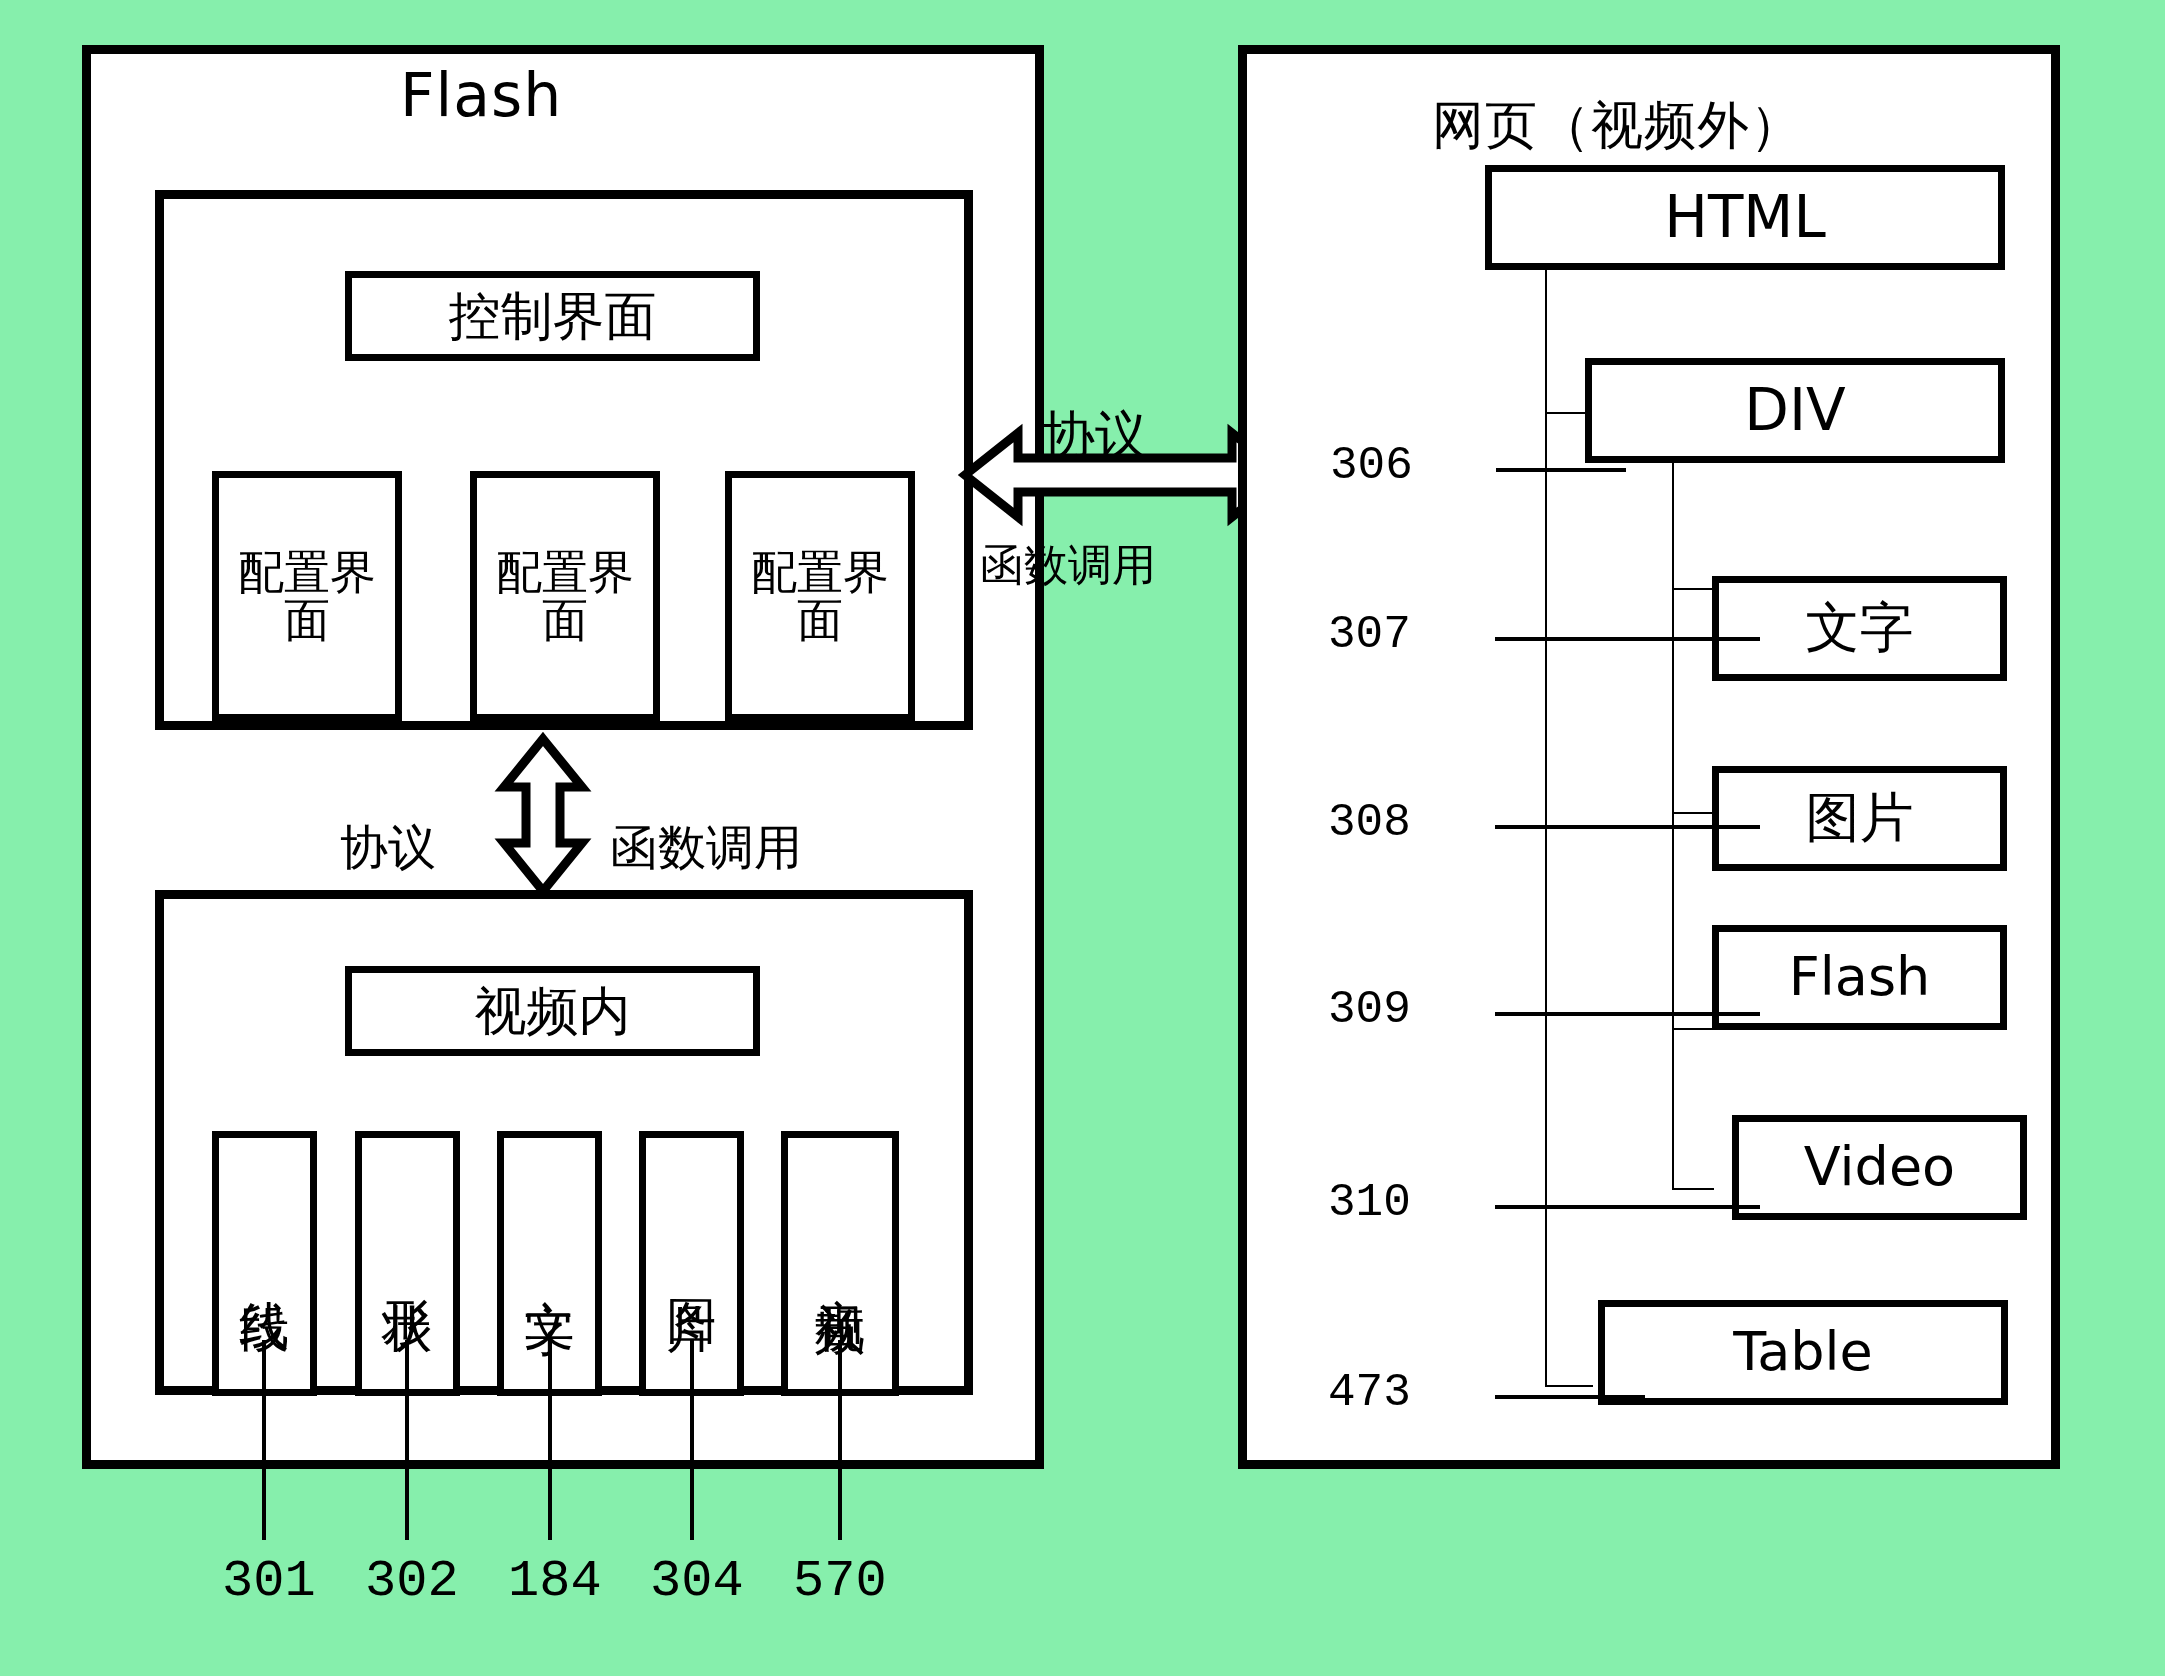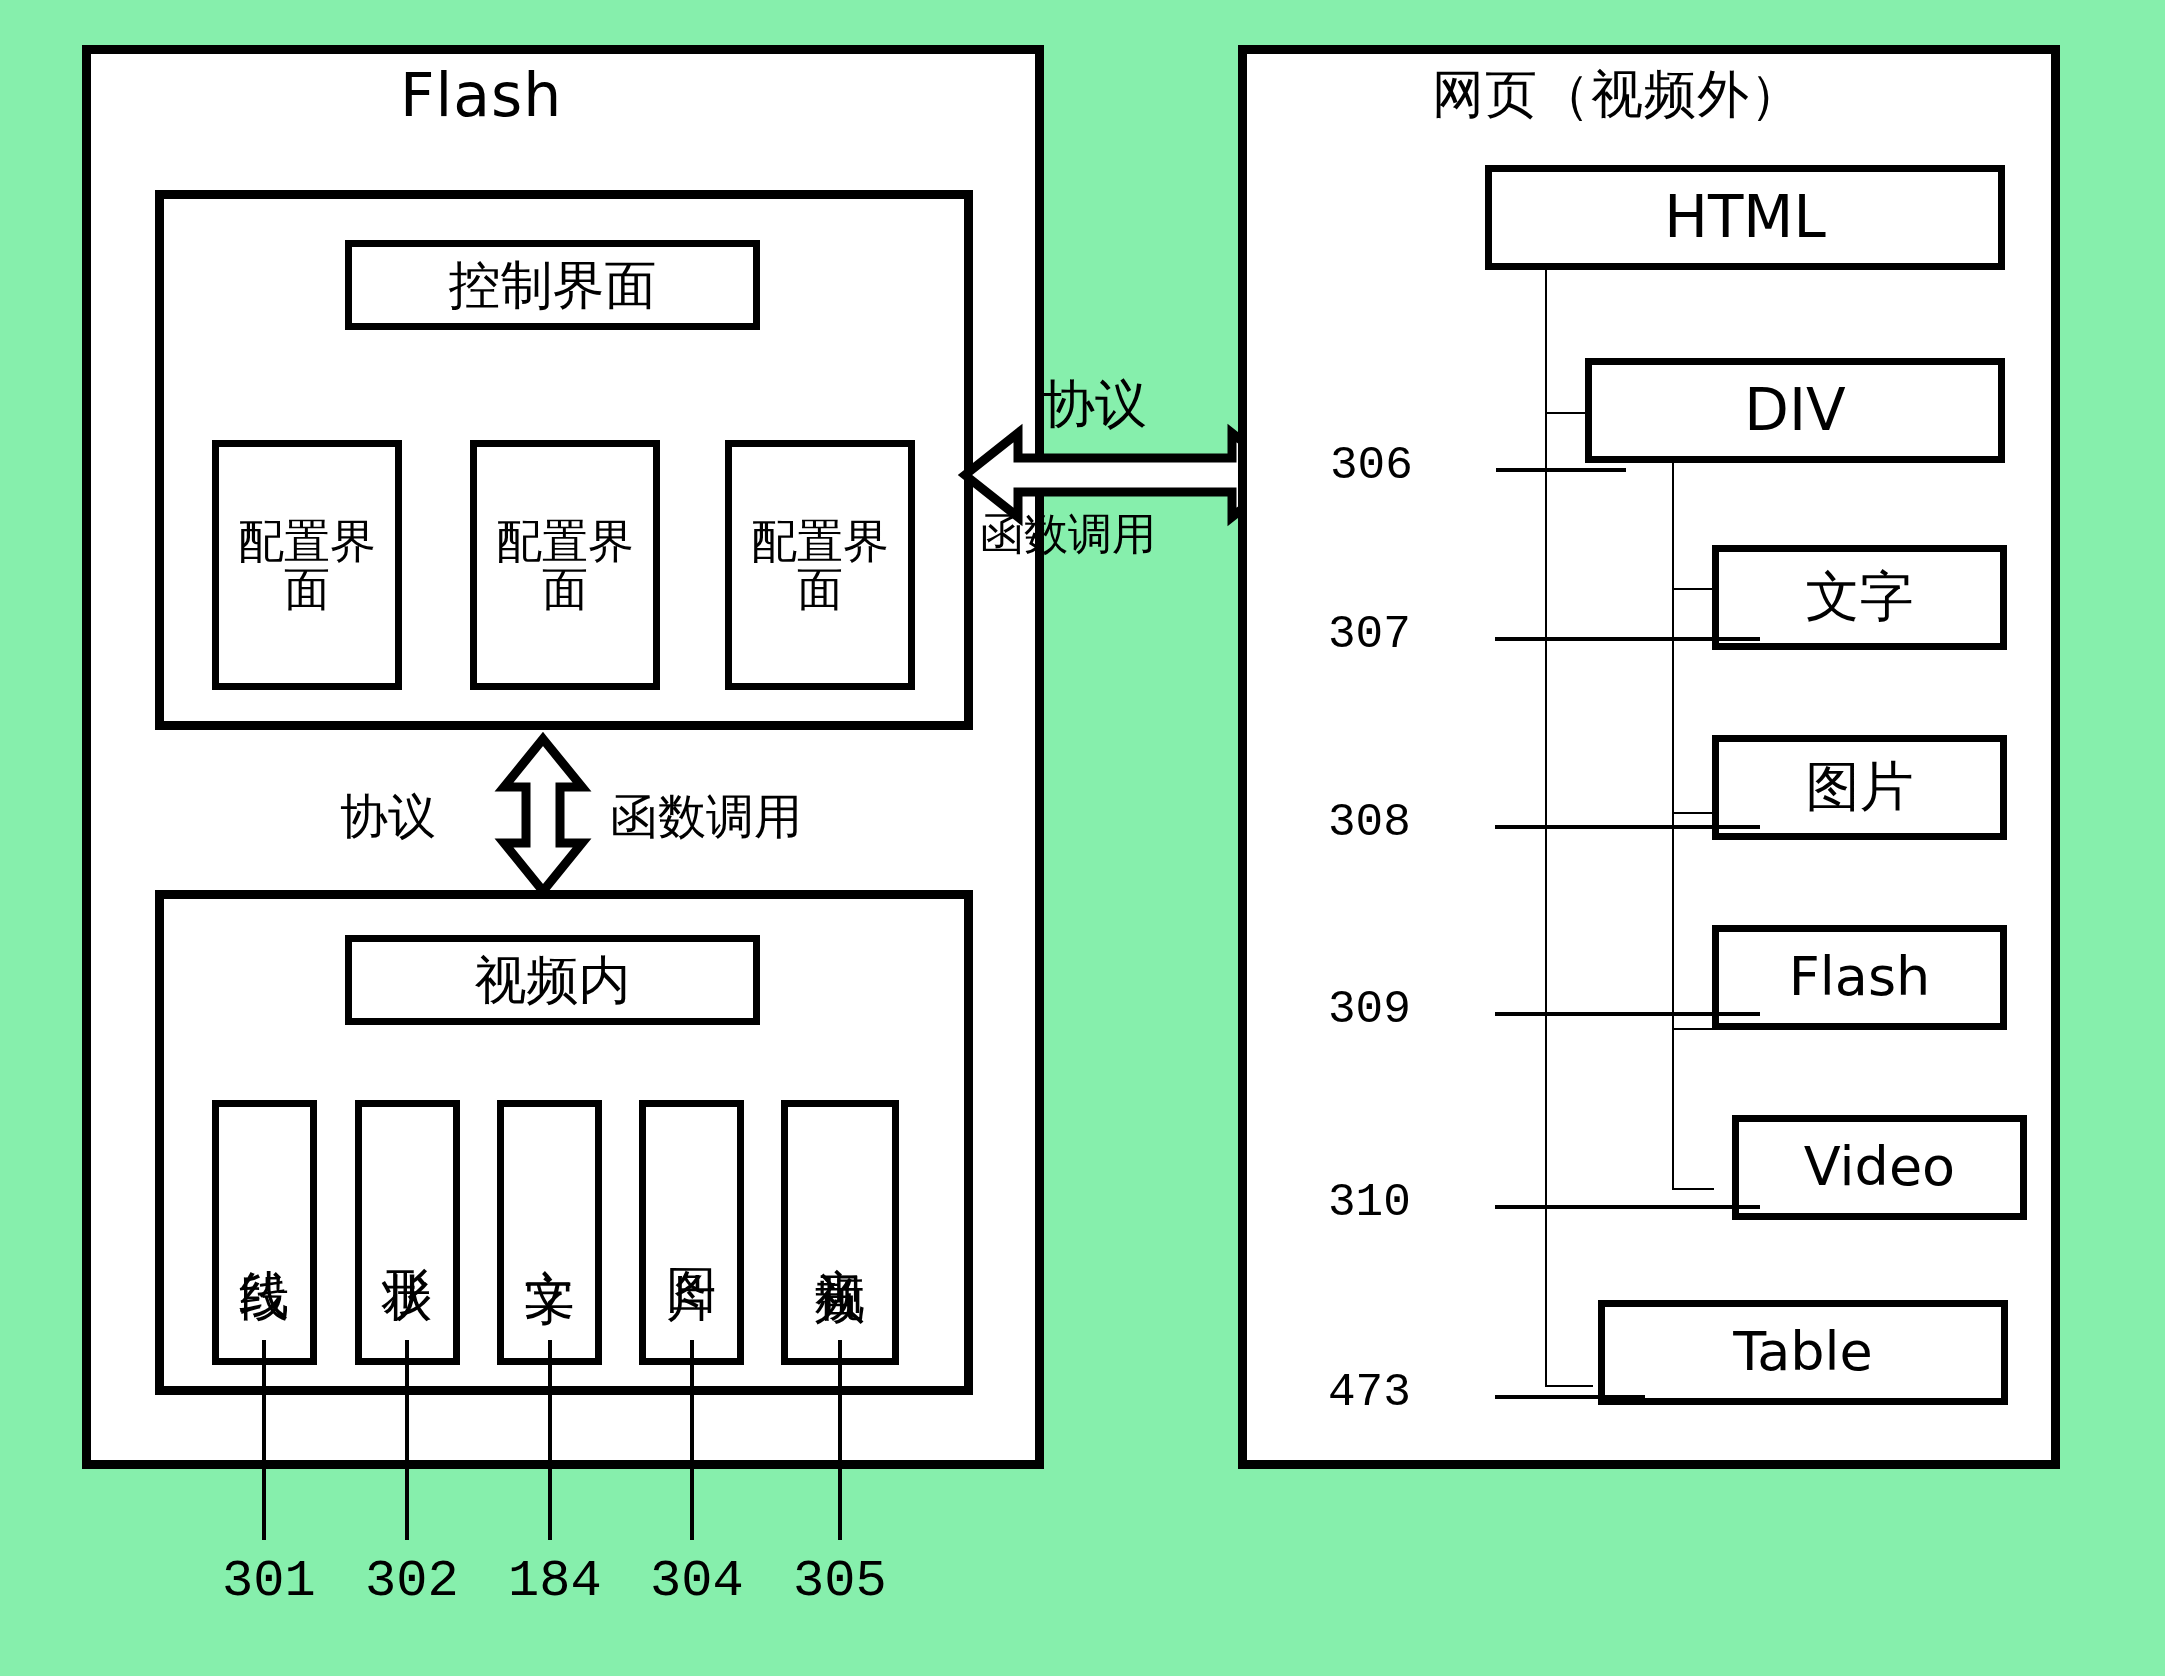--- a/index.html
+++ b/index.html
@@ -39,20 +39,21 @@
   }
 
   
   .t-latin {
     font-family: "DejaVu Sans", sans-serif;
     font-weight: 400;
   }
   .t-cjk {
     font-family: "DejaVu Sans", "Liberation Sans", sans-serif;
     font-weight: 400;
+    margin-top: 31px;
   }
 
   .panel-title {
     position: absolute;
     font-size: 54px;
     letter-spacing: 1px;
     white-space: nowrap;
   }
 
   
@@ -155,21 +156,21 @@
   <div class="lead-v" style="left:262px; top:1340px; height:200px;"></div>
   <div class="lead-v" style="left:405px; top:1340px; height:200px;"></div>
   <div class="lead-v" style="left:548px; top:1340px; height:200px;"></div>
   <div class="lead-v" style="left:690px; top:1340px; height:200px;"></div>
   <div class="lead-v" style="left:838px; top:1340px; height:200px;"></div>
 
   <div class="ref-num" style="left:222px; top:1552px; font-size:52px;text-align:right;">301</div>
   <div class="ref-num" style="left:365px; top:1552px; font-size:52px;">302</div>
   <div class="ref-num" style="left:508px; top:1552px; font-size:52px;">184</div>
   <div class="ref-num" style="left:650px; top:1552px; font-size:52px;">304</div>
-  <div class="ref-num" style="left:793px; top:1552px; font-size:52px;">305</div>
+  <div class="ref-num" style="left:793px; top:1552px; font-size:52px;">570</div>
 
   <svg class="arrow-svg" style="left:960px; top:425px;" width="330" height="100" viewBox="0 0 330 100">
     <path class="arrow-path" d="M5 50 L58 8 L58 33 L272 33 L272 8 L325 50 L272 92 L272 67 L58 67 L58 92 Z"></path>
   </svg>
 
   <div class="arrow-label t-cjk" style="left:1043px; top:370px; font-size:52px;">协议</div>
   <div class="arrow-label t-cjk" style="left:980px; top:505px; font-size:44px;">函数调用</div>
 
   <div class="box t-cjk jsbox" style="left:1288px; top:430px; width:120px; height:560px;">JS接口函数</div>
 

